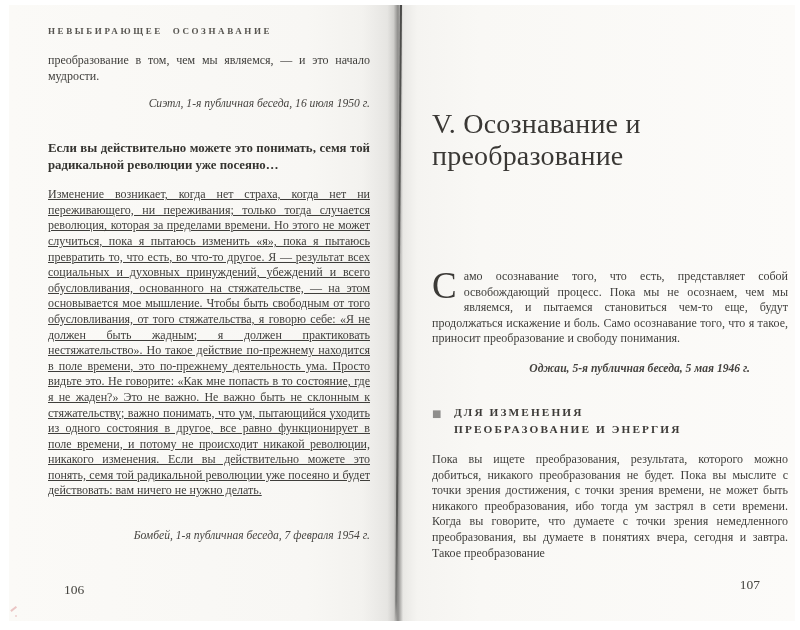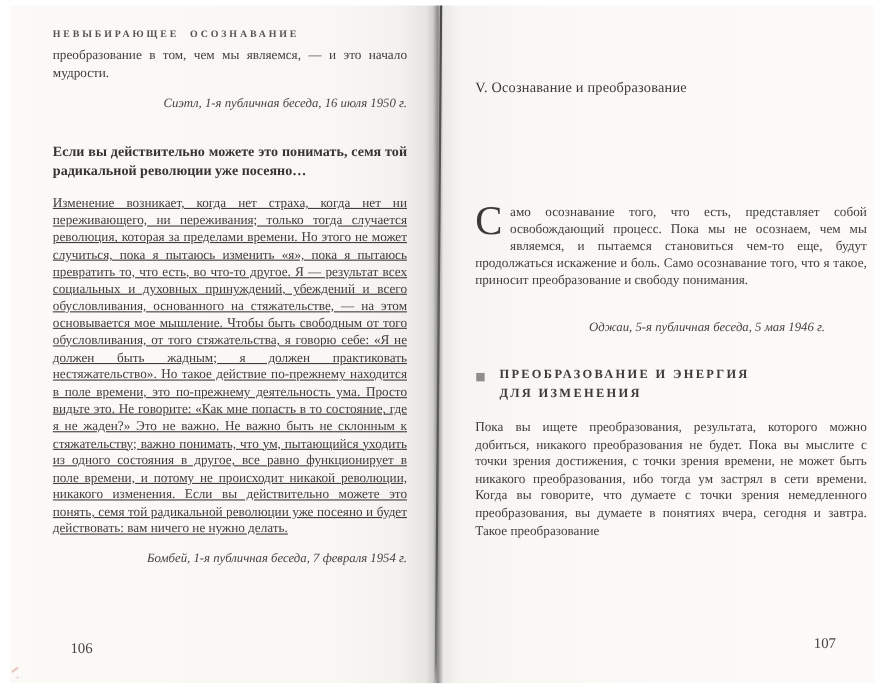--- a/index.html
+++ b/index.html
@@ -13,35 +13,35 @@
   .gutter-line{position:absolute;left:392px;top:0;width:2px;height:616px;
     background:linear-gradient(to bottom,#4a4a48 0%,#5d5d5b 40%,#555553 80%,#7a7a78 97%,rgba(120,120,118,0) 100%);
     transform:rotate(0.45deg);transform-origin:top center;}
   .page{position:absolute;top:0;height:618px;color:#3d3c3a;}
   .page-left{left:40px;width:322px;}
   .page-right{left:424px;width:356px;}
 
   .running-head{margin-top:22px;font-size:9px;font-weight:bold;letter-spacing:2.6px;
     word-spacing:5px;text-transform:uppercase;color:#56544f;}
   .body-par{font-size:12px;line-height:15.6px;text-align:justify;color:#3f3e3b;}
-  .par-frag{margin-top:7px;}
+  .par-frag{margin-top:17px;}
   .citation{font-style:italic;font-size:11.6px;line-height:18px;text-align:right;color:#464440;}
   .cit-1{margin-top:11px;}
-  .cit-2{margin-top:10px;}
+  .cit-2{margin-top:28px;}
   .bold-heading{margin-top:27px;font-weight:bold;font-size:12.8px;line-height:16.5px;
     text-align:justify;color:#353430;}
   .main-par{margin-top:14px;text-decoration:underline;}
   .page-num{position:absolute;font-size:13.5px;color:#45443f;}
   .num-left{left:16px;top:578px;}
   .num-right{right:28px;top:573px;text-align:right;}
 
-  .chapter-title{margin-top:68px;font-size:13px;letter-spacing:0.2px;color:#3a3835;}
+  .chapter-title{margin-top:104px;font-size:28px;letter-spacing:0.2px;color:#3a3835;}
   .opening-par{margin-top:97px;}
   .dropcap{float:left;font-size:37px;line-height:30px;padding:2px 7px 0 0;color:#3c3a37;}
-  .cit-r{margin-top:26px;padding-right:38px;}
+  .cit-r{margin-top:13px;padding-right:38px;font-weight:bold;}
   .subsection{position:relative;margin-top:26px;padding-left:22px;
     font-weight:bold;font-size:11.3px;letter-spacing:2.1px;line-height:17.5px;
     text-transform:uppercase;color:#3d3b38;}
   .bullet{position:absolute;left:0;top:1px;font-size:10px;color:#8f8e8c;
     font-family:"DejaVu Sans",sans-serif;letter-spacing:0;}
   .sub-par{margin-top:13px;}
   
   .edge{position:absolute;background:#ffffff;}
   .edge-left{left:0;top:0;width:9px;height:630px;}
   .edge-right{right:0;top:0;width:6px;height:630px;background:linear-gradient(to right,rgba(255,255,255,0),#ffffff 70%);}
@@ -85,22 +85,22 @@
       <div class="body-par opening-par">
         <span class="dropcap">С</span><span>амо осознавание того, что есть, представляет собой освобождающий процесс. Пока мы не осознаем, чем мы являемся, и пытаемся становиться чем-то еще, будут продолжаться искажение и боль. Само осознавание того, что я такое, приносит преобразование и свободу понимания.</span>
       </div>
 
       <div class="citation cit-r">
         <div>Оджаи, 5-я публичная беседа, 5 мая 1946 г.</div>
       </div>
 
       <div class="subsection">
         <span class="bullet">■</span>
+        <div>для изменения</div>
         <div>Преобразование и энергия</div>
-        <div>для изменения</div>
       </div>
 
       <div class="body-par sub-par">Пока вы ищете преобразования, результата, которого можно добиться, никакого преобразования не будет. Пока вы мыслите с точки зрения достижения, с точки зрения времени, не может быть никакого преобразования, ибо тогда ум застрял в сети времени. Когда вы говорите, что думаете с точки зрения немедленного преобразования, вы думаете в понятиях вчера, сегодня и завтра. Такое преобразование</div>
 
       <div class="page-num num-right">107</div>
     </div>
 
     <div class="gutter-line"></div>
   </div>
 

